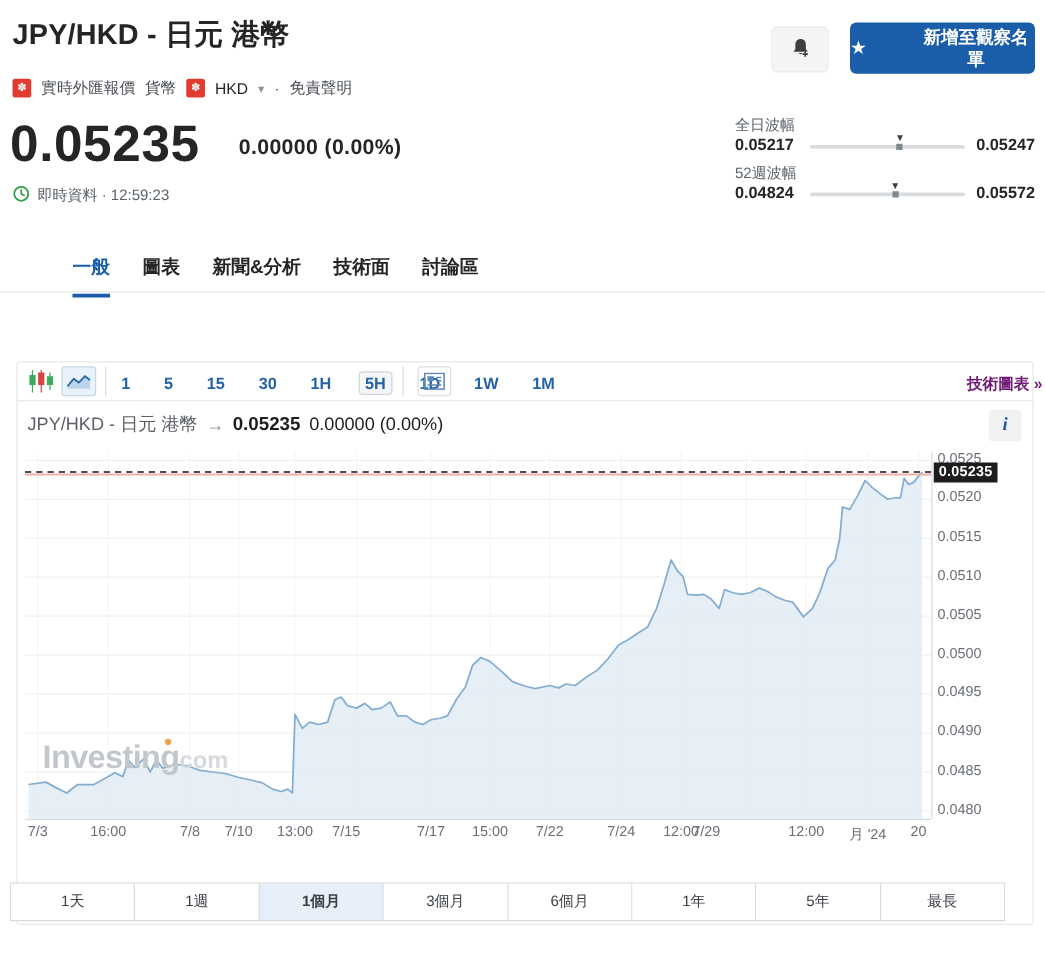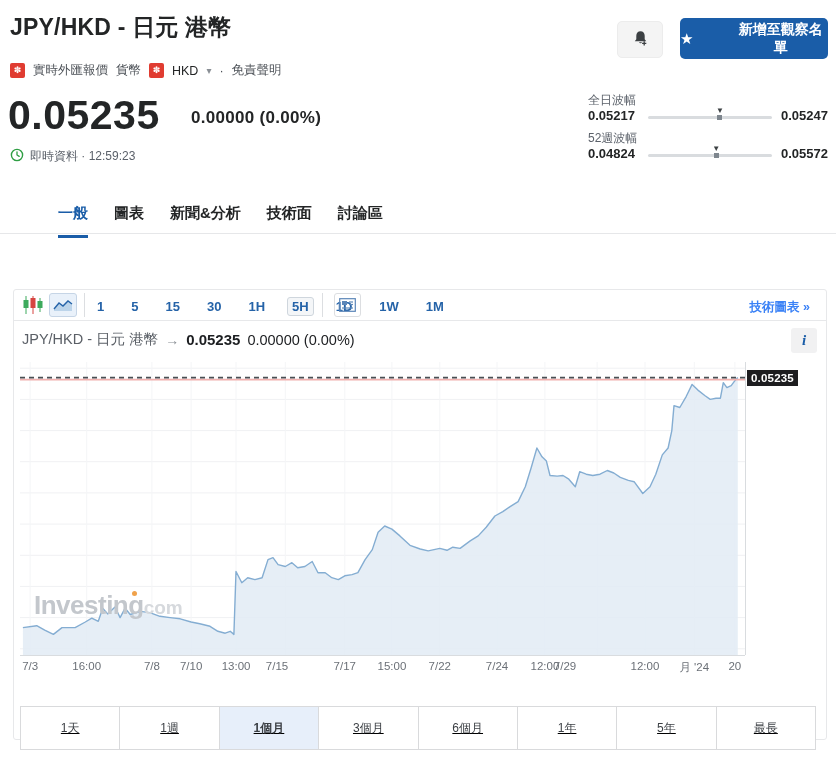--- a/index.html
+++ b/index.html
@@ -43,21 +43,21 @@
   
   .card { position:absolute; left:13px; top:289px; width:814px; height:451px; border:1px solid #e7e8ea; border-radius:3px; }
   .toolbar-line { position:absolute; left:14px; top:320px; width:812px; height:1px; background:#e7e8ea; }
   .tool-candle { position:absolute; left:22px; top:295px; width:22px; height:20px; cursor:pointer; }
   .tool-area { position:absolute; left:49px; top:293px; width:28px; height:24px; background:#e9f1fa; border:1px solid #c6d5e6; border-radius:3px; cursor:pointer; display:flex; align-items:center; justify-content:center; }
   .tb-div { position:absolute; top:293px; width:1px; height:24px; background:#dcdee1; }
   .intervals { position:absolute; left:92px; top:297px; display:flex; gap:17px; font-size:13px; font-weight:bold; color:#2563a8; }
   .iv { cursor:pointer; padding:1px 4px; border:1px solid transparent; }
   .iv.active { border:1px solid #cfd6dd; background:#f4f6f8; border-radius:3px; }
   .tool-news { position:absolute; left:334px; top:293px; width:27px; height:24px; border:1px solid #dcdee1; border-radius:3px; cursor:pointer; display:flex; align-items:center; justify-content:center; }
-  .tech-link { position:absolute; right:26px; top:299px; font-size:12.5px; font-weight:bold; color:#3b82f6; cursor:pointer; }
+  .tech-link { position:absolute; right:2px; top:299px; font-size:12.5px; font-weight:bold; color:#701a75; cursor:pointer; }
 
   .legend { position:absolute; left:22px; top:330px; display:flex; align-items:center; gap:7px; }
   .legend .name { font-size:14.5px; color:#5a5f66; }
   .legend .arr { font-size:14px; font-weight:bold; color:#8a8f95; }
   .legend .pr { font-size:15px; font-weight:bold; color:#1c1e21; }
   .legend .ch { font-size:14.5px; color:#1c1e21; }
   .info-btn { position:absolute; left:791px; top:328px; width:26px; height:25px; background:#f1f1f2; border:none; border-radius:3px; cursor:pointer; color:#1a5da8; font-family:"Liberation Serif", serif; font-weight:bold; font-style:italic; font-size:15px; }
 
   #plot { position:absolute; left:20px; top:362px; width:725px; height:293px; }
   #plot svg { display:block; }
@@ -67,21 +67,21 @@
   #yticks div { position:absolute; font-size:11.5px; color:#6b7077; }
   #xticks { position:absolute; left:20px; top:660px; width:725px; height:16px; }
   #xticks div { position:absolute; width:44px; margin-left:-22px; text-align:center; font-size:11.5px; color:#6b7077; white-space:nowrap; }
   #price-tag { position:absolute; left:747px; padding:2px 4px; background:#1d1d1f; color:#fff; font-size:11.5px; font-weight:bold; letter-spacing:.2px; }
 
   .watermark { position:absolute; left:34px; top:590px; user-select:none; }
   .watermark .w1 { font-size:26px; font-weight:bold; color:#c3c7cc; letter-spacing:-.5px; }
   .watermark .w2 { font-size:19px; font-weight:bold; color:#d6d9dd; }
   .watermark .wdot { display:inline-block; width:5px; height:5px; border-radius:50%; background:#f0a24b; vertical-align:18px; margin-left:-12px; margin-right:7px; }
 
-  .range-btns { position:absolute; left:20px; top:706px; width:796px; height:44px; border:1px solid #d9dadc; display:flex;text-decoration:underline; }
+  .range-btns { position:absolute; left:8px; top:706px; width:796px; height:31px; border:1px solid #d9dadc; display:flex; }
   .rb { flex:1; display:flex; align-items:center; justify-content:center; font-size:12px; color:#3b3f44; border-right:1px solid #d9dadc; cursor:pointer; background:#fff; }
   .rb:last-child { border-right:none; }
   .rb.active { background:#e7effa; font-weight:bold; }
 </style>
 </head>
 <body>
 
 <div id="app">
 
   <div class="page-title">JPY/HKD - 日元 港幣</div>
@@ -234,20 +234,32 @@
         <line x1="674.3" y1="0" x2="674.3" y2="293" stroke="#f4f5f7" stroke-width="1"></line>
         <line x1="714.9" y1="0" x2="714.9" y2="293" stroke="#f4f5f7" stroke-width="1"></line>
         <path d="M2.9,265.6 L16.7,263.7 L24.7,268.1 L33.4,272.4 L42.0,265.6 L55.1,265.6 L65.3,260.0 L71.8,256.2 L78.3,259.3 L82.7,246.2 L87.7,251.9 L95.0,245.0 L100.1,255.6 L105.1,246.2 L110.2,252.5 L120.4,249.4 L129.8,250.6 L139.9,254.3 L150.1,255.6 L160.2,256.8 L171.1,260.0 L179.8,261.8 L190.0,264.3 L197.9,269.3 L205.2,271.2 L210.2,269.3 L213.9,272.4 L216.0,209.5 L221.8,220.7 L227.7,215.7 L234.9,217.6 L242.1,215.7 L248.0,197.6 L253.0,195.7 L258.1,202.6 L265.3,204.5 L271.9,200.7 L277.7,205.7 L284.9,204.5 L292.2,199.5 L298.0,210.7 L305.2,210.7 L311.8,215.7 L318.3,217.6 L324.8,213.8 L332.0,212.6 L337.9,210.7 L345.1,197.6 L352.3,187.6 L358.1,170.2 L364.7,164.0 L371.9,167.1 L379.9,173.9 L390.0,183.3 L400.2,187.0 L408.2,188.9 L419.8,186.4 L427.0,188.3 L432.8,185.2 L440.1,186.4 L450.2,178.9 L458.2,173.9 L466.2,165.2 L474.9,154.0 L482.8,149.6 L490.1,144.6 L498.1,139.6 L505.3,124.7 L511.1,106.0 L516.9,86.0 L522.0,94.8 L526.4,99.1 L530.0,113.5 L537.2,114.1 L543.0,113.5 L548.8,117.2 L555.3,124.7 L559.7,109.7 L566.2,112.2 L572.8,113.5 L580.0,112.2 L587.3,108.5 L593.8,111.0 L600.3,115.3 L608.3,118.4 L614.1,119.7 L622.8,131.5 L630.0,124.7 L635.8,112.2 L642.3,92.9 L648.1,86.0 L651.8,68.6 L654.0,43.6 L659.8,45.5 L666.3,34.3 L672.1,22.4 L677.9,28.1 L685.1,33.7 L690.2,37.4 L696.0,36.2 L700.4,36.2 L703.3,20.6 L706.9,25.6 L711.2,23.7 L714.9,18.7 L717.8,15.6 L717.8,293 L2.9,293 Z" fill="#e2ebf4" fill-opacity="0.85"></path>
         <path d="M2.9,265.6 L16.7,263.7 L24.7,268.1 L33.4,272.4 L42.0,265.6 L55.1,265.6 L65.3,260.0 L71.8,256.2 L78.3,259.3 L82.7,246.2 L87.7,251.9 L95.0,245.0 L100.1,255.6 L105.1,246.2 L110.2,252.5 L120.4,249.4 L129.8,250.6 L139.9,254.3 L150.1,255.6 L160.2,256.8 L171.1,260.0 L179.8,261.8 L190.0,264.3 L197.9,269.3 L205.2,271.2 L210.2,269.3 L213.9,272.4 L216.0,209.5 L221.8,220.7 L227.7,215.7 L234.9,217.6 L242.1,215.7 L248.0,197.6 L253.0,195.7 L258.1,202.6 L265.3,204.5 L271.9,200.7 L277.7,205.7 L284.9,204.5 L292.2,199.5 L298.0,210.7 L305.2,210.7 L311.8,215.7 L318.3,217.6 L324.8,213.8 L332.0,212.6 L337.9,210.7 L345.1,197.6 L352.3,187.6 L358.1,170.2 L364.7,164.0 L371.9,167.1 L379.9,173.9 L390.0,183.3 L400.2,187.0 L408.2,188.9 L419.8,186.4 L427.0,188.3 L432.8,185.2 L440.1,186.4 L450.2,178.9 L458.2,173.9 L466.2,165.2 L474.9,154.0 L482.8,149.6 L490.1,144.6 L498.1,139.6 L505.3,124.7 L511.1,106.0 L516.9,86.0 L522.0,94.8 L526.4,99.1 L530.0,113.5 L537.2,114.1 L543.0,113.5 L548.8,117.2 L555.3,124.7 L559.7,109.7 L566.2,112.2 L572.8,113.5 L580.0,112.2 L587.3,108.5 L593.8,111.0 L600.3,115.3 L608.3,118.4 L614.1,119.7 L622.8,131.5 L630.0,124.7 L635.8,112.2 L642.3,92.9 L648.1,86.0 L651.8,68.6 L654.0,43.6 L659.8,45.5 L666.3,34.3 L672.1,22.4 L677.9,28.1 L685.1,33.7 L690.2,37.4 L696.0,36.2 L700.4,36.2 L703.3,20.6 L706.9,25.6 L711.2,23.7 L714.9,18.7 L717.8,15.6" fill="none" stroke="#84add2" stroke-width="1.4" stroke-linejoin="round"></path>
         <line x1="0" y1="17.6" x2="725" y2="17.6" stroke="#f0b0ae" stroke-width="1.6"></line>
         <line x1="0" y1="15.6" x2="725" y2="15.6" stroke="#4a4f54" stroke-width="1.6" stroke-dasharray="5 4"></line>
       </svg>
   </div>
   <div class="axis-right"></div>
   <div class="axis-bottom"></div>
+  <div id="yticks">
+      <div style="top: -0.765957px;">0.0525</div>
+      <div style="top: 30.4043px;">0.0520</div>
+      <div style="top: 61.5745px;">0.0515</div>
+      <div style="top: 92.7447px;">0.0510</div>
+      <div style="top: 123.915px;">0.0505</div>
+      <div style="top: 155.085px;">0.0500</div>
+      <div style="top: 186.255px;">0.0495</div>
+      <div style="top: 217.426px;">0.0490</div>
+      <div style="top: 248.596px;">0.0485</div>
+      <div style="top: 279.766px;">0.0480</div>
+    </div>
   <div id="xticks">
       <div style="left: 10.15px;">7/3</div>
       <div style="left: 66.7px;">16:00</div>
       <div style="left: 131.95px;">7/8</div>
       <div style="left: 171.1px;">7/10</div>
       <div style="left: 216.05px;">13:00</div>
       <div style="left: 257px;">7/15</div>
       <div style="left: 324.8px;">7/17</div>
       <div style="left: 371.925px;">15:00</div>
       <div style="left: 419.775px;">7/22</div>

